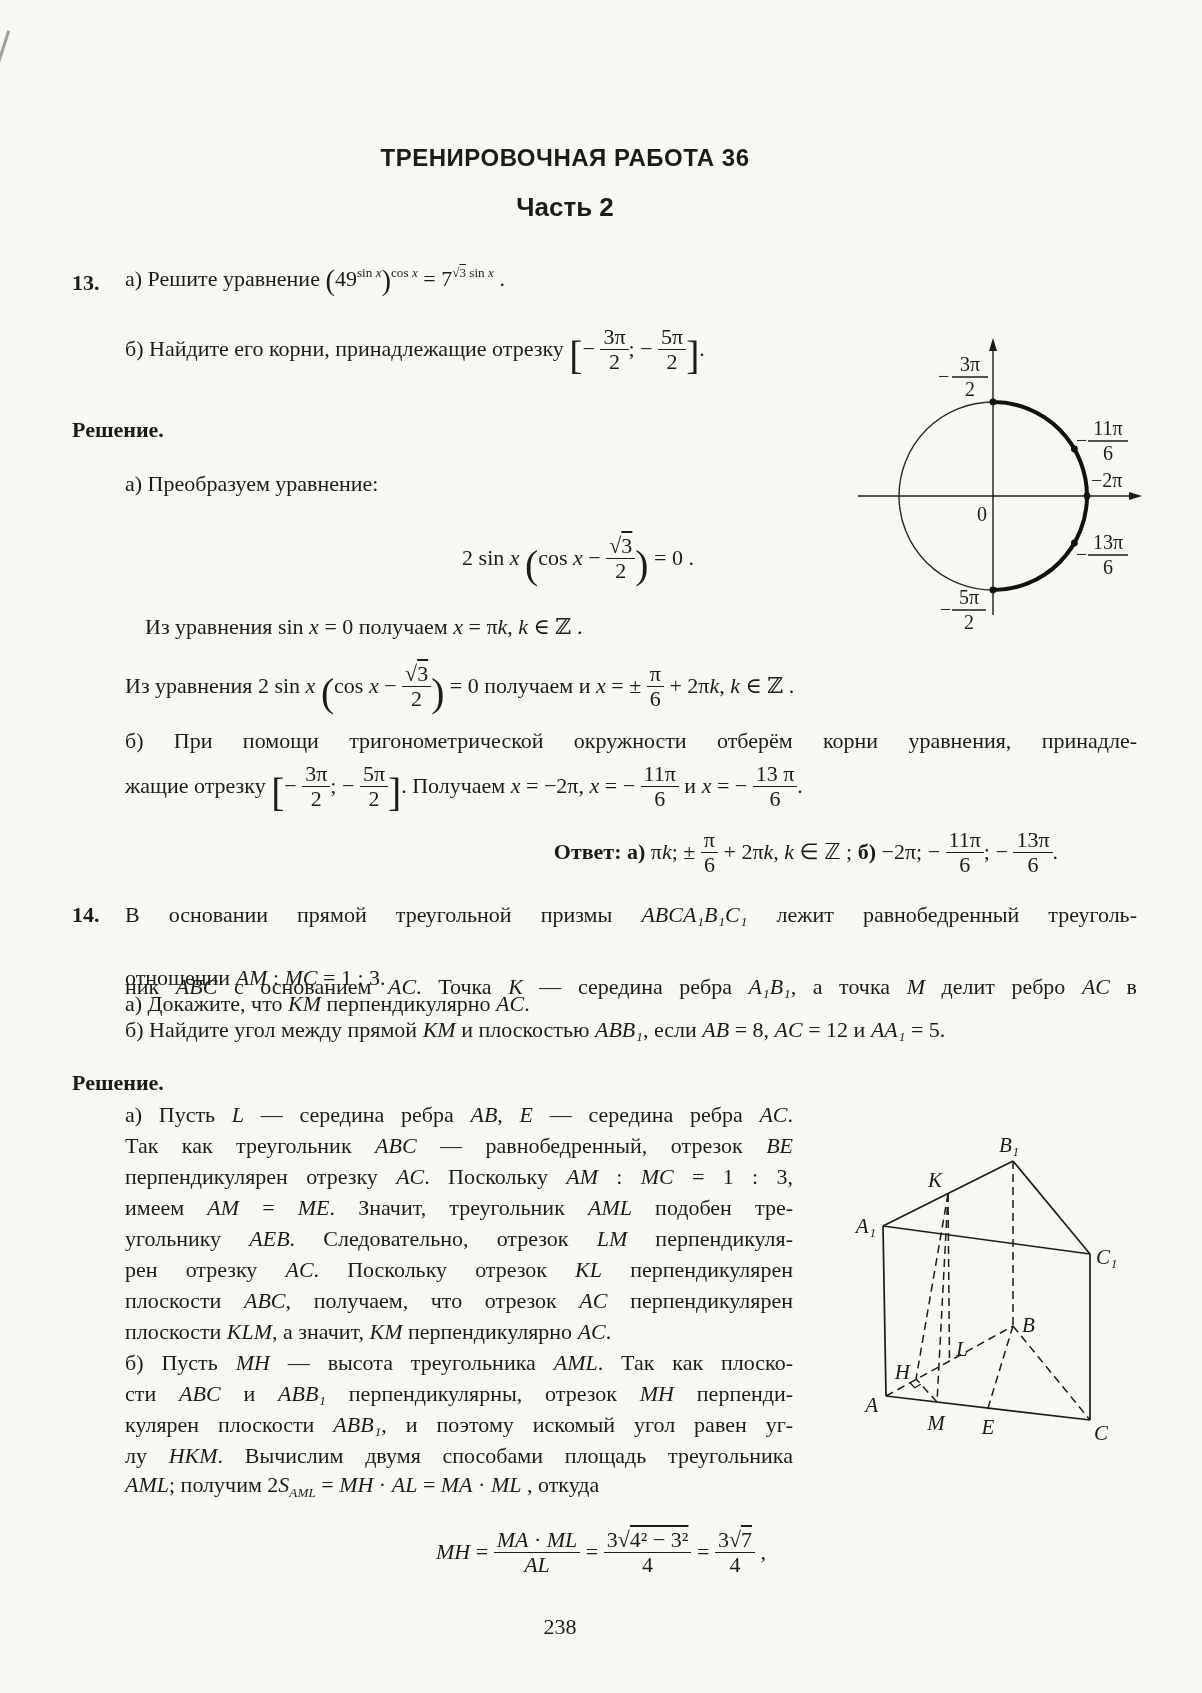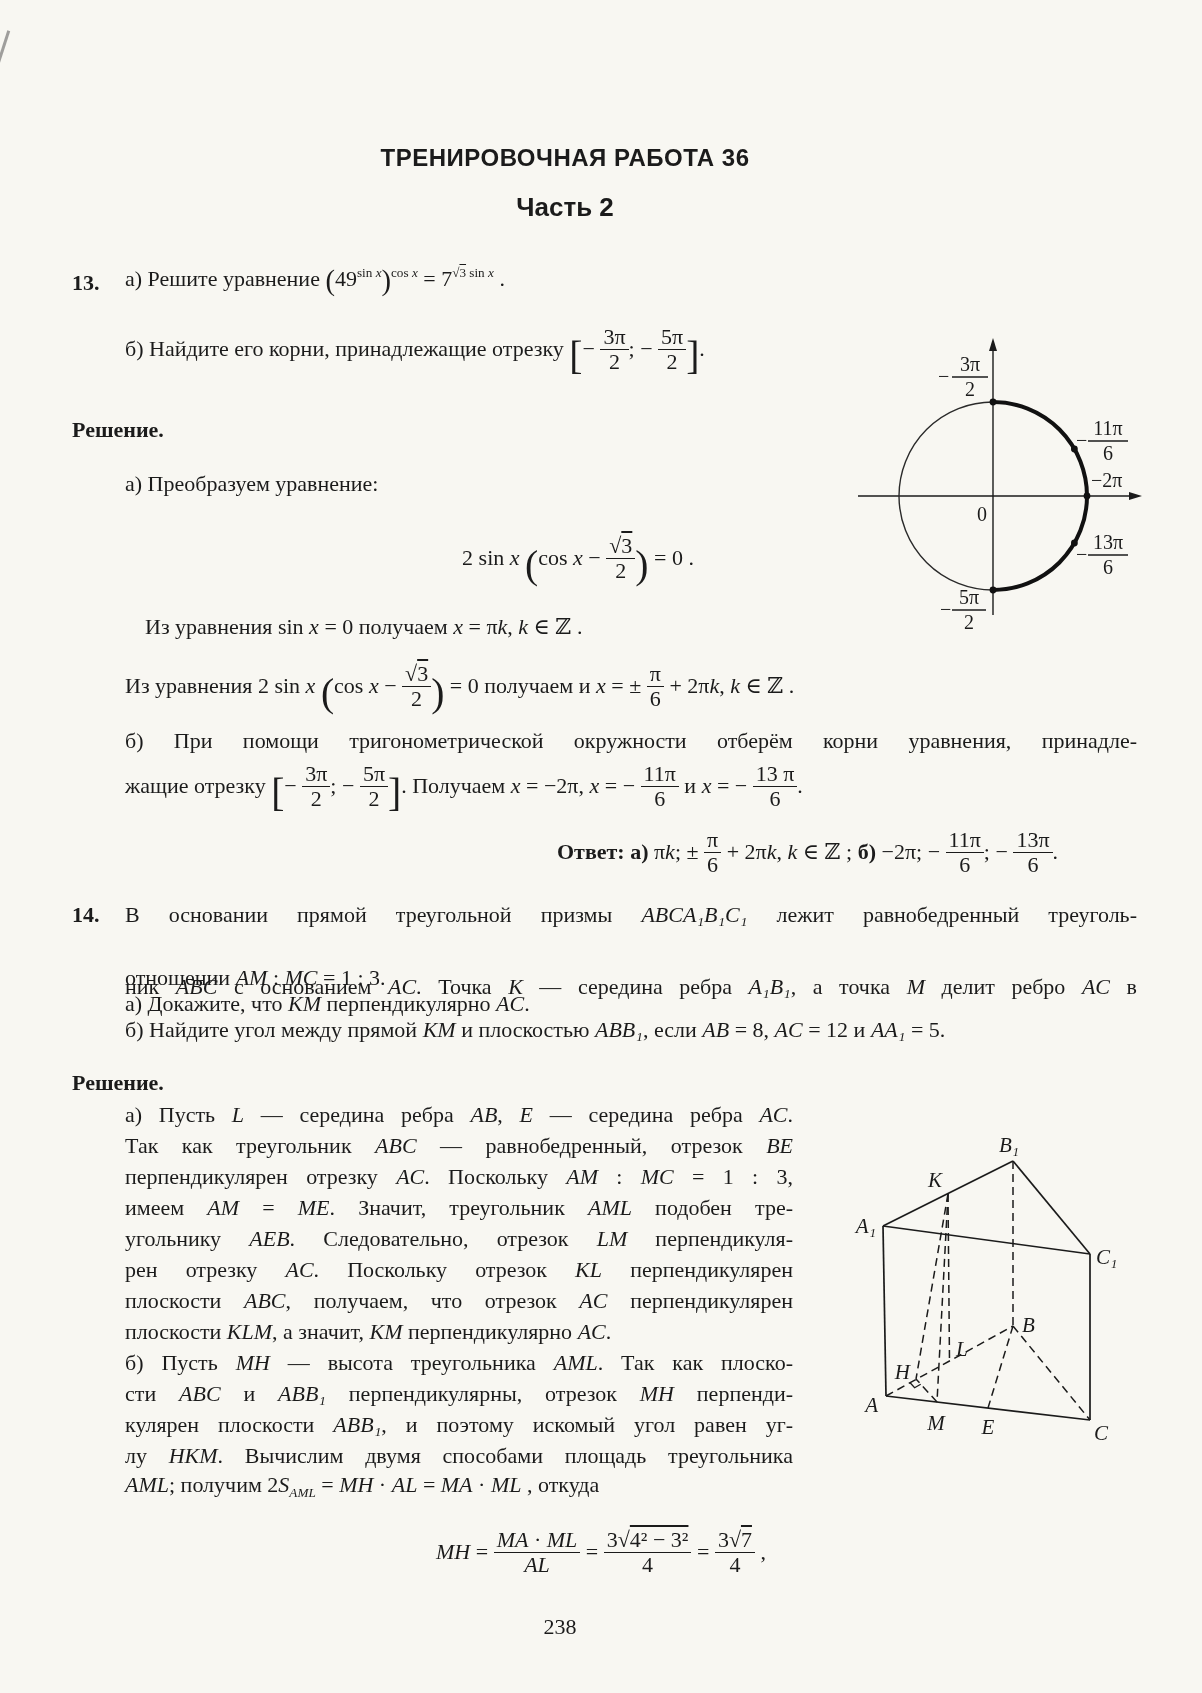--- a/index.html
+++ b/index.html
@@ -43,21 +43,21 @@
   <div class="line" style="left:125px;top:264px;">а) Решите уравнение <span class="pr">(</span>49<sup>sin <i>x</i></sup><span class="pr">)</span><sup>cos <i>x</i></sup> = 7<sup>√<span class="ov">3</span> sin <i>x</i></sup> .</div>
   <div class="line" style="left:125px;top:325px;">б) Найдите его корни, принадлежащие отрезку <span class="bg">[</span>− <span class="f"><b>3π</b><u>2</u></span>; − <span class="f"><b>5π</b><u>2</u></span><span class="bg">]</span>.</div>
 
   <div class="line bold" style="left:72px;top:415px;">Решение.</div>
   <div class="line" style="left:125px;top:446px;margin-top:23px;">а) Преобразуем уравнение:</div>
   <div class="line ctr" style="left:0;top:534px;width:1116px;margin-left:20px;">2 sin <i>x</i> <span class="bg">(</span>cos <i>x</i> − <span class="f"><b>√<span class="ov">3</span></b><u>2</u></span><span class="bg">)</span> = 0 .</div>
   <div class="line" style="left:125px;top:612px;margin-left:20px;">Из уравнения sin <i>x</i> = 0 получаем <i>x</i> = π<i>k</i>, <i>k</i> ∈ ℤ .</div>
   <div class="line" style="left:125px;top:662px;">Из уравнения 2 sin <i>x</i> <span class="bg">(</span>cos <i>x</i> − <span class="f"><b>√<span class="ov">3</span></b><u>2</u></span><span class="bg">)</span> = 0 получаем и <i>x</i> = ± <span class="f"><b>π</b><u>6</u></span> + 2π<i>k</i>, <i>k</i> ∈ ℤ .</div>
   <div class="line jl" style="left:125px;top:726px;width:1012px;">б) При помощи тригонометрической окружности отберём корни уравнения, принадле-</div>
   <div class="line" style="left:125px;top:762px;">жащие отрезку <span class="bg">[</span>− <span class="f"><b>3π</b><u>2</u></span>; − <span class="f"><b>5π</b><u>2</u></span><span class="bg">]</span>. Получаем <i>x</i> = −2π, <i>x</i> = − <span class="f"><b>11π</b><u>6</u></span> и <i>x</i> = − <span class="f"><b>13 π</b><u>6</u></span>.</div>
-  <div class="line" style="left:0;top:828px;width:1058px;text-align:right;"><b>Ответ: а)</b> π<i>k</i>; ± <span class="f"><b>π</b><u>6</u></span> + 2π<i>k</i>, <i>k</i> ∈ ℤ ; <b>б)</b> −2π; − <span class="f"><b>11π</b><u>6</u></span>; − <span class="f"><b>13π</b><u>6</u></span>.</div>
+  <div class="line" style="left:0;top:828px;width:1058px;text-align:right;font-family:Liberation Serif, serif;"><b>Ответ: а)</b> π<i>k</i>; ± <span class="f"><b>π</b><u>6</u></span> + 2π<i>k</i>, <i>k</i> ∈ ℤ ; <b>б)</b> −2π; − <span class="f"><b>11π</b><u>6</u></span>; − <span class="f"><b>13π</b><u>6</u></span>.</div>
 
   <svg style="position:absolute;left:830px;top:330px;" width="320" height="312" viewBox="0 0 320 312">
     <g stroke="#1b1b1b" stroke-width="1.4">
       <line x1="163" y1="285" x2="163" y2="16"></line>
       <line x1="28" y1="166" x2="304" y2="166"></line>
     </g>
     <polygon points="163,8 159,21 167,21" fill="#1b1b1b"></polygon>
     <polygon points="312,166 299,162 299,170" fill="#1b1b1b"></polygon>
     <circle cx="163" cy="166" r="94" fill="none" stroke="#2a2a2a" stroke-width="1.4"></circle>
     <path d="M163,72 A94,94 0 0 1 163,260" fill="none" stroke="#111" stroke-width="4"></path>

